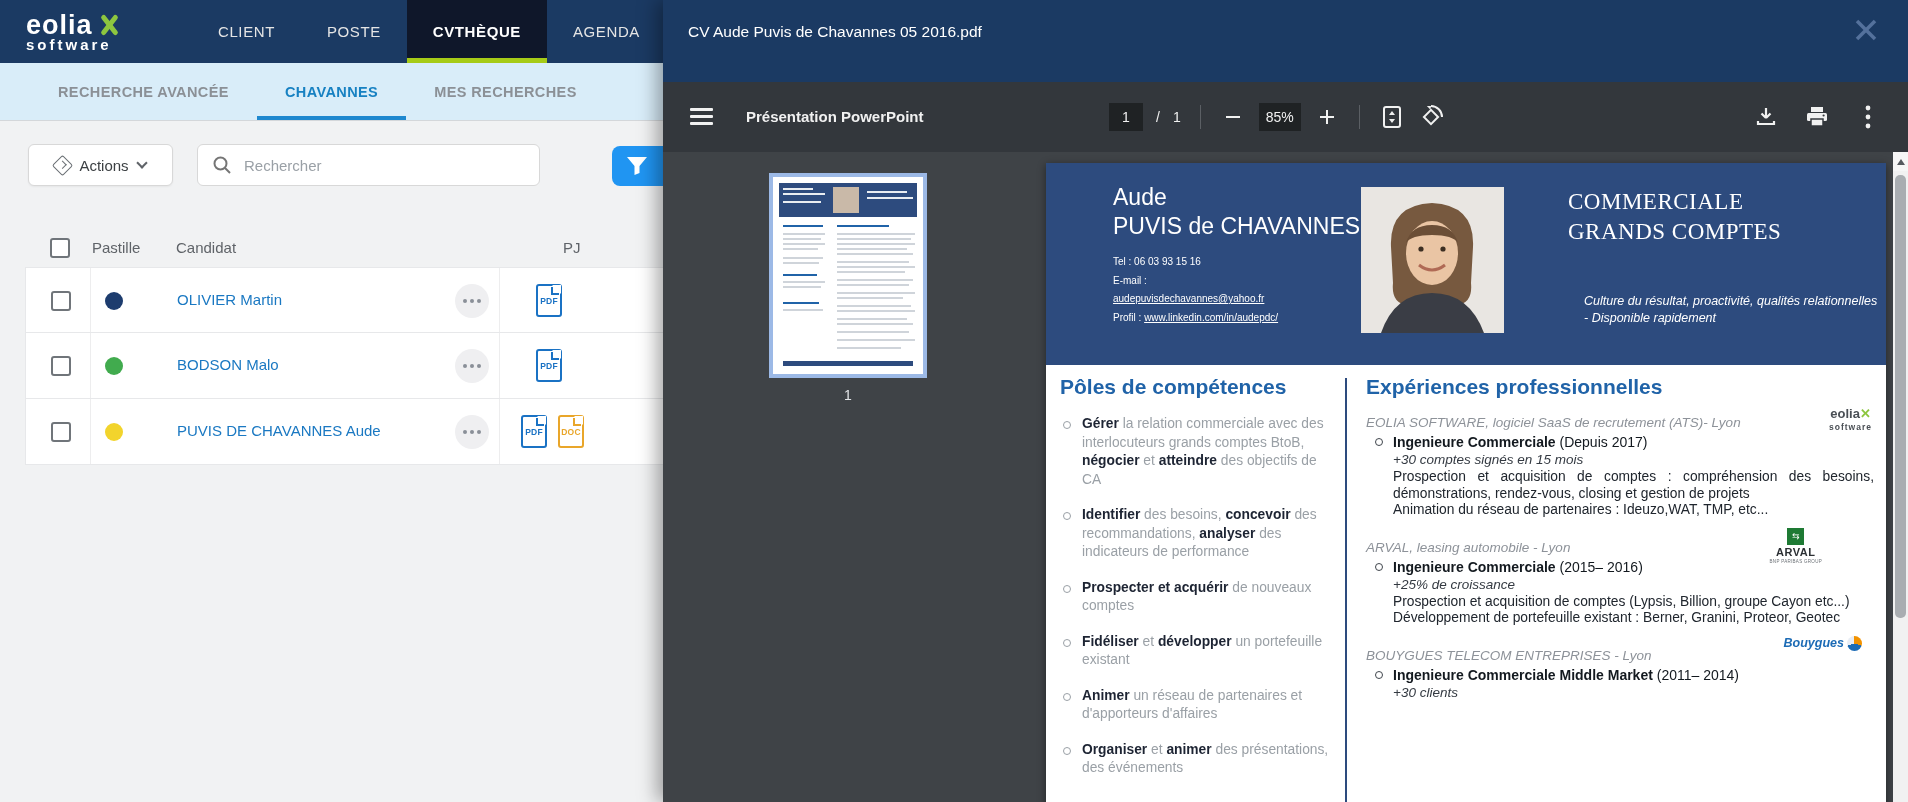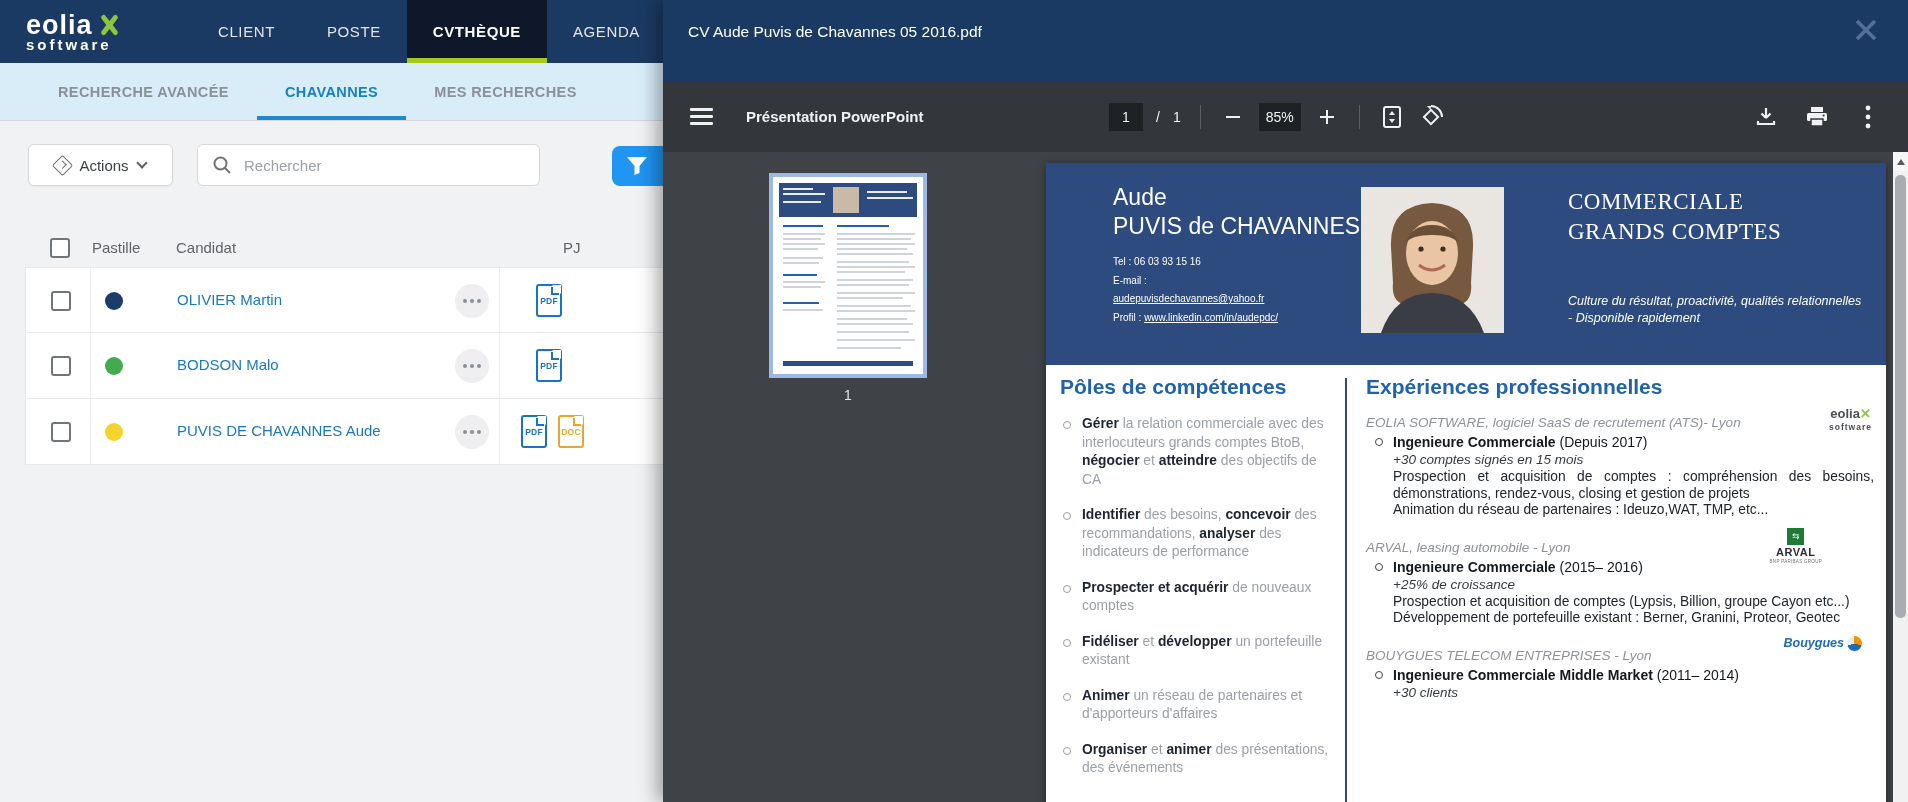--- a/index.html
+++ b/index.html
@@ -128,21 +128,21 @@
 
   
   .cv-page { position:absolute; left:383px; top:11px; width:840px; height:720px; background:#fff;
              box-shadow:0 2px 8px rgba(0,0,0,.45); font-family:"Liberation Sans",sans-serif; }
   .cv-band { position:absolute; left:0; top:0; width:840px; height:202px; background:#2d4b7e; color:#fff; }
   .cv-name { position:absolute; left:67px; top:20px; font-size:23px; line-height:29px; }
   .cv-contact { position:absolute; left:67px; top:90px; font-size:10px; line-height:18.5px; }
   .cv-contact a { color:#fff; }
   .cv-photo { position:absolute; left:315px; top:24px; width:143px; height:146px; overflow:hidden; }
   .cv-role { position:absolute; left:522px; top:24px; font-size:23px; line-height:30px; letter-spacing:.5px;font-family:Liberation Serif, serif; }
-  .cv-tag { position:absolute; left:522px; top:130px; width:300px; font-style:italic;
+  .cv-tag { position:absolute; left:538px; top:130px; width:300px; font-style:italic;
             font-size:12.5px; line-height:17px; }
   .cv-h2 { color:#2063a8; font-weight:bold; font-size:21px; margin-bottom:16px; }
   .col-left { position:absolute; left:14px; top:212px; width:275px; }
   .col-div { position:absolute; left:299px; top:215px; bottom:0; width:2px; background:#2d4b7e; }
   .col-right { position:absolute; left:320px; top:212px; width:508px; }
   .comp-item { position:relative; padding-left:22px; font-size:13.8px; line-height:18.5px;
                color:#9aa0a6; margin-bottom:17px; }
   .comp-item b { color:#1d2433; font-weight:bold; }
   .comp-item::before { content:""; position:absolute; left:3px; top:6px; width:6px; height:6px;
                border:1.4px solid #9aa0a6; border-radius:50%; }

